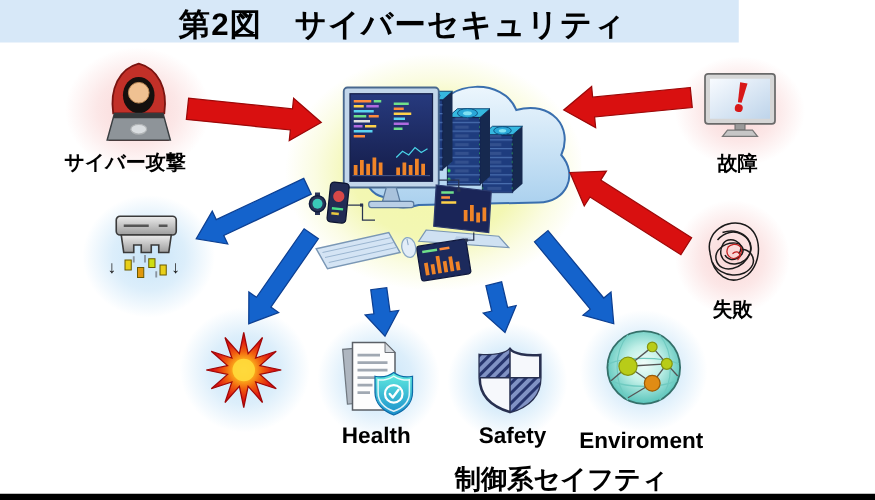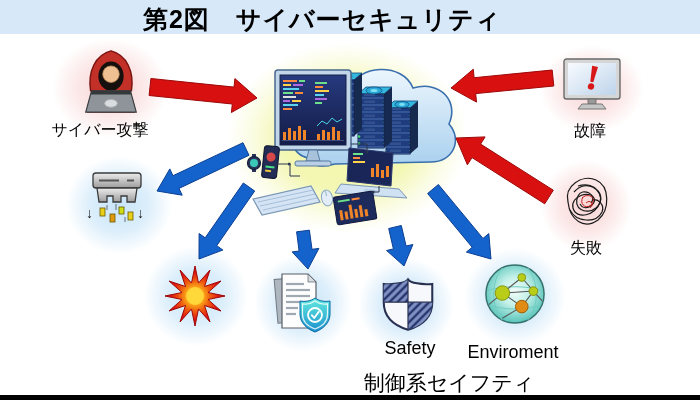--- a/index.html
+++ b/index.html
@@ -1,29 +1,29 @@
 <!DOCTYPE html>
 <html><head>
 <meta charset="utf-8">
 <style>
   html,body{margin:0;padding:0;background:#fff;}
   .stage{position:relative;width:700px;height:400px;background:#ffffff;overflow:hidden;
          font-family:"Liberation Sans","DejaVu Sans",sans-serif;color:#000;}
-  .title-bar{position:absolute;left:0;top:0;width:700px;height:34px;background:#d7e8f8;z-index:6;}
+  .title-bar{position:absolute;left:0;top:0;width:591px;height:34px;background:#d7e8f8;z-index:6;}
   .title-text{position:absolute;left:322px;top:3px;transform:translateX(-50%);
               font-size:25px;font-weight:bold;white-space:nowrap;letter-spacing:1px;}
   .bottom-bar{position:absolute;left:0;top:395px;width:700px;height:5px;background:#000;z-index:6;}
   .glow{position:absolute;border-radius:50%;z-index:0;}
   .glow.pink{background:radial-gradient(closest-side,rgba(249,211,211,0.95),rgba(249,211,211,0.55) 55%,rgba(249,211,211,0) 100%);}
   .glow.blue{background:radial-gradient(closest-side,rgba(197,227,248,0.95),rgba(197,227,248,0.6) 55%,rgba(197,227,248,0) 100%);}
   .illus{position:absolute;left:225px;top:36px;z-index:1;}
   .arrows{position:absolute;left:0;top:0;z-index:2;pointer-events:none;}
   .icon{position:absolute;z-index:3;}
   .lbl{position:absolute;transform:translateX(-50%);white-space:nowrap;z-index:4;
-       font-weight:normal;font-size:16px;}
+       font-weight:bold;font-size:16px;}
   .lbl.latin{font-size:18px;}
   .lbl.cat{font-size:21px;}
 </style>
 </head>
 <body>
 
 <div class="stage">
 
   <div class="glow pink" style="left:52px;top:38px;width:116px;height:100px"></div>
   <div class="glow pink" style="left:540px;top:45px;width:104px;height:88px"></div>
@@ -337,20 +337,21 @@
     </g>
     <circle cx="20" cy="32" r="7.5" fill="#b8cc18" stroke="#85950e"></circle>
     <circle cx="40" cy="46" r="6.5" fill="#e08c14" stroke="#9c5c06"></circle>
     <circle cx="40" cy="16" r="4" fill="#b8cc18" stroke="#85950e"></circle>
     <circle cx="52" cy="30" r="4.5" fill="#b8cc18" stroke="#85950e"></circle>
   </svg>
 
   <div class="lbl" style="left:100px;top:120px">サイバー攻撃</div>
   <div class="lbl" style="left:590px;top:121px">故障</div>
   <div class="lbl" style="left:586px;top:238px">失敗</div>
+  <div class="lbl latin" style="left:301px;top:338px">Health</div>
   <div class="lbl latin" style="left:410px;top:338px">Safety</div>
   <div class="lbl latin" style="left:513px;top:342px">Enviroment</div>
   <div class="lbl cat" style="left:449px;top:369px">制御系セイフティ</div>
 
   <div class="title-bar">
     <div class="title-text">第2図　サイバーセキュリティ</div>
   </div>
   <div class="bottom-bar"></div>
 </div>
 

